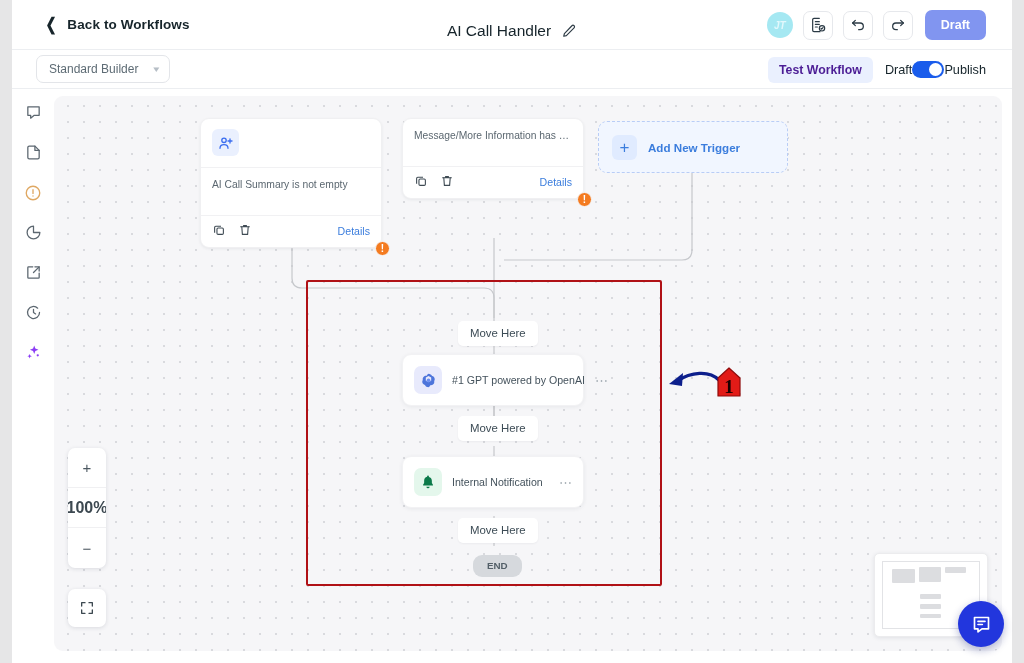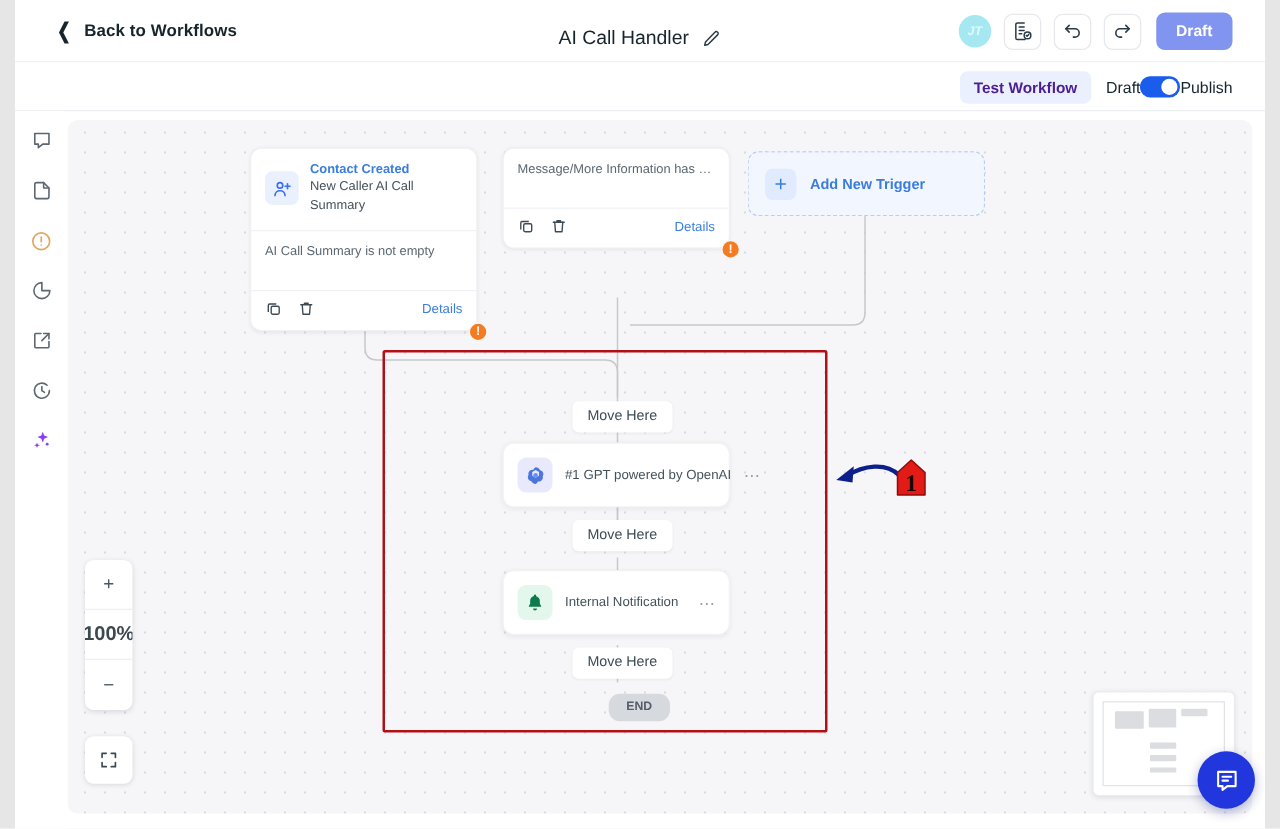--- a/index.html
+++ b/index.html
@@ -345,20 +345,24 @@
           <svg width="16" height="16" viewBox="0 0 24 24" fill="none" stroke="#2b3a45" stroke-width="1.9" stroke-linecap="round" stroke-linejoin="round">
             <path d="M20 9H9a5 5 0 0 0 0 10h2"></path>
             <polyline points="16,5 20,9 16,13"></polyline>
           </svg>
         </div>
         <div class="saved-btn">Draft</div>
       </div>
     </div>
 
     <div class="tabbar">
+      <div class="builder-select">
+        <span>Standard Builder</span>
+        <span class="chev-d">▾</span>
+      </div>
 
 
       <div class="tabbar-right">
         <div class="test-wf">Test Workflow</div>
         <div class="toggle-wrap">
           <span class="tg-label">Draft</span>
           <div class="toggle">
               <div class="knob"></div>
             </div>
           <span class="tg-label">Publish</span>
@@ -434,24 +438,20 @@
 
       <div class="node" style="left:146px; top:22px;">
         <div class="trig-card">
           <div class="trig-head">
             <div class="trig-ico">
               <svg width="16" height="16" viewBox="0 0 24 24" fill="none" stroke="#3b6ef0" stroke-width="2" stroke-linecap="round" stroke-linejoin="round">
                 <circle cx="9" cy="8" r="3.3"></circle>
                 <path d="M3 20c0-3.4 2.7-5.6 6-5.6s6 2.2 6 5.6"></path>
                 <path d="M18 6v6M15 9h6"></path>
               </svg>
-            </div>
-            <div>
-              <div class="trig-t1">Contact Created</div>
-              <div class="trig-t2">New Caller AI Call Summary</div>
             </div>
           </div>
           <div class="trig-body">AI Call Summary is not empty</div>
           <div class="trig-foot">
             <span class="foot-ico">
               <svg width="14" height="14" viewBox="0 0 24 24" fill="none" stroke="#3f4b54" stroke-width="1.9" stroke-linejoin="round">
                 <rect x="8.5" y="8.5" width="11" height="11" rx="2"></rect>
                 <path d="M15.5 5.5h-9a2 2 0 0 0-2 2v9"></path>
               </svg>
             </span>
@@ -527,21 +527,21 @@
           </div>
           <span class="act-label">Internal Notification</span>
           <span class="dots">⋯</span>
         </div>
       </div>
 
       <div class="node" style="left:404px; top:422px;">
         <div class="move-chip">Move Here</div>
       </div>
 
-      <div class="node" style="left:433px; top:459px;">
+      <div class="node" style="left:419px; top:459px;">
         <div class="end-pill">END</div>
       </div>
 
       <div class="anno-rect" style="left:252px; top:184px; width:356px; height:306px;"></div>
 
       <svg class="anno-marker" style="left:609px; top:266px; width:90px; height:50px;" viewBox="0 0 90 50">
         <path d="M56 18 C 46 8, 28 10, 14 19" fill="none" stroke="#0d1f8c" stroke-width="3.4" stroke-linecap="round"></path>
         <path d="M6 22 L 20 11 L 19 24 Z" fill="#0d1f8c"></path>
         <path d="M55 34 L 55 16 L 66 6 L 77 16 L 77 34 Z" fill="#e21b17" stroke="#8f0b0b" stroke-width="1.2" stroke-linejoin="round"></path>
         <text x="66" y="31" font-family="Liberation Serif, serif" font-size="19" font-weight="bold" fill="#1a0000" text-anchor="middle">1</text>

